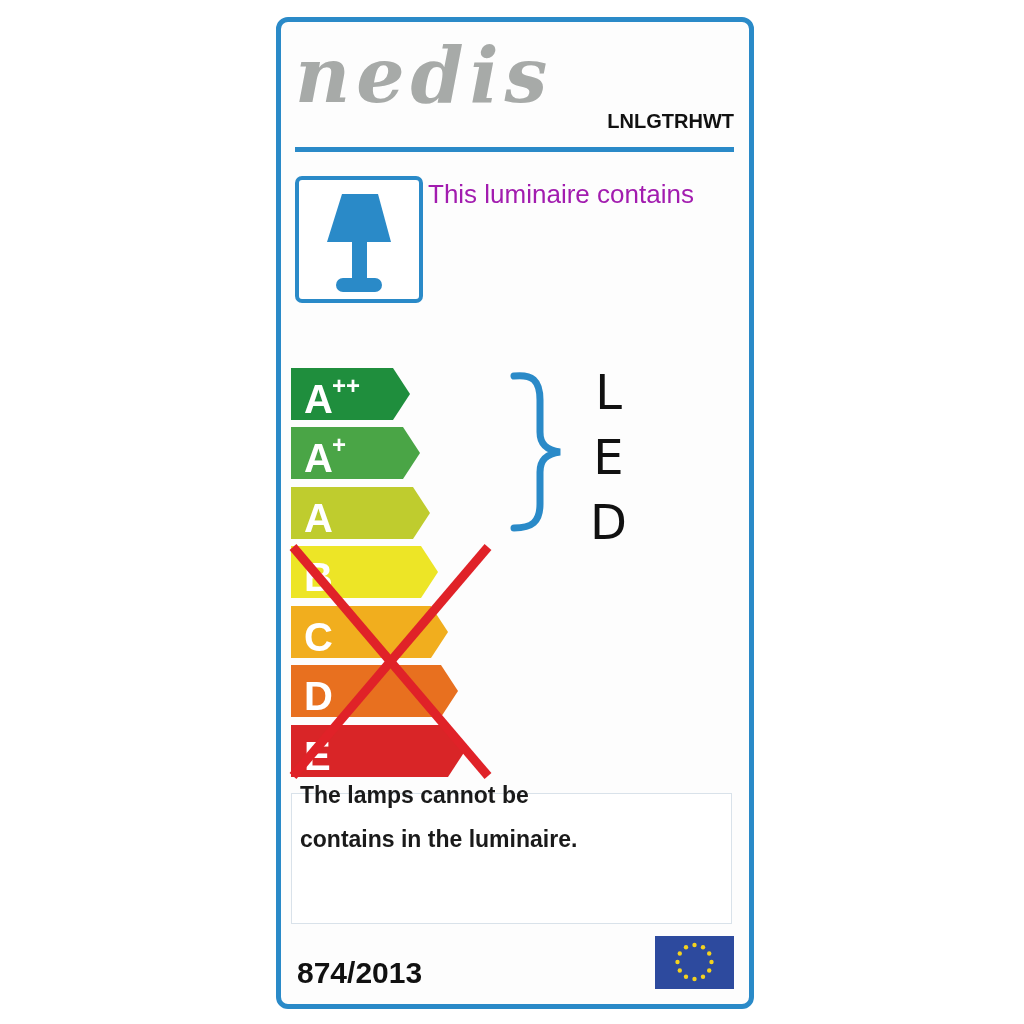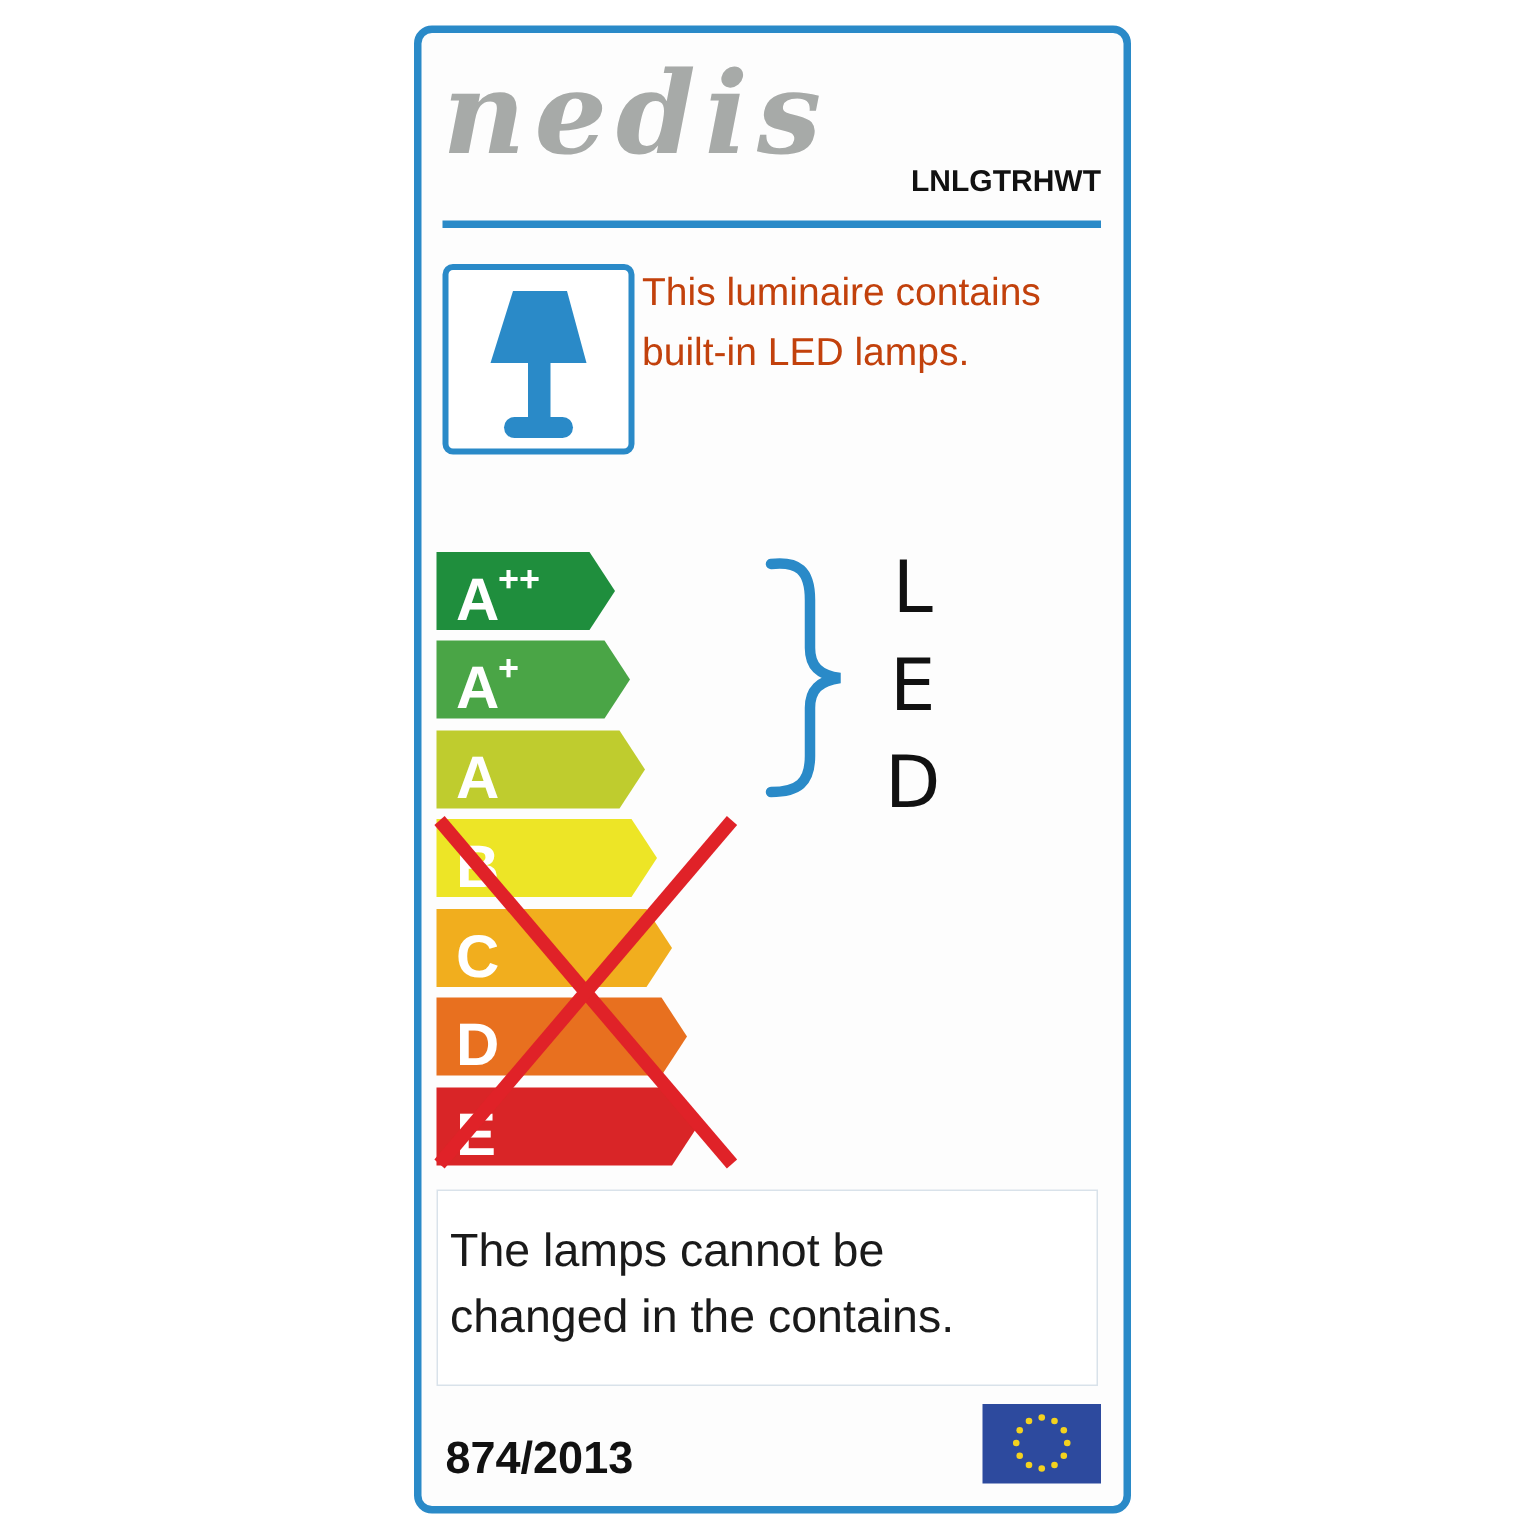--- a/index.html
+++ b/index.html
@@ -8,30 +8,30 @@
     .label-card { position: absolute; left: 276px; top: 17px; width: 468px; height: 982px;
                   border: 5px solid #2a8ac8; border-radius: 12px; background: #fdfdfd; }
     .brand-logo { position: absolute; left: 295px; top: 36px; width: 285px; height: 80px; }
     .model-code { position: absolute; left: 540px; top: 110px; width: 194px; text-align: right;
                   font-weight: bold; font-size: 20px; color: #111; letter-spacing: 0px; }
     .divider { position: absolute; left: 295px; top: 147px; width: 439px; height: 5px; background: #2a8ac8; }
     .lamp-box { position: absolute; left: 295px; top: 176px; width: 120px; height: 119px;
                 border: 4px solid #2a8ac8; border-radius: 7px; background: #fff; }
     .lamp-box svg { position: absolute; left: 0; top: 0; }
     .info-text { position: absolute; left: 428px; top: 174px; width: 320px; font-size: 26px;
-                 line-height: 40px; color: #c2410c; }
+                 line-height: 40px; color: #a21caf; }
     .energy-scale { position: absolute; left: 0; top: 0; width: 1024px; height: 1024px; pointer-events: none; }
     .led-brace { position: absolute; left: 510px; top: 370px; }
     .led-letters { position: absolute; left: 586px; top: 360px; width: 45px; font-size: 48px;
                    line-height: 65px; color: #111; text-align: center; font-family: "DejaVu Sans", sans-serif; }
     .led-letters span { display: block; }
     .note-box { position: absolute; left: 291px; top: 793px; width: 439px; height: 129px;
                 border: 1.5px solid #d9e2ea; background: #fff; }
-    .note-text { position: absolute; left: 300px; top: 812px; width: 430px; font-size: 31px;
-                 line-height: 44px; color: #1a1a1a; }
+    .note-text { position: absolute; left: 300px; top: 773px; width: 430px; font-size: 23px;
+                 line-height: 44px; color: #1a1a1a; font-weight: bold; }
     .regulation { position: absolute; left: 297px; top: 956px; font-weight: bold; font-size: 30px; color: #111; }
     .eu-flag { position: absolute; left: 655px; top: 936px; width: 79px; height: 53px; background: #2d4a9e; }
   </style>
 </head>
 <body>
 
 <div class="label-card"></div>
 
 <svg class="brand-logo" viewBox="0 0 285 80">
   <text x="0" y="66" font-family="DejaVu Serif, serif" font-style="italic" font-weight="bold" font-size="76" fill="#a7aaa8" letter-spacing="6">nedis</text>
@@ -43,21 +43,20 @@
 <div class="lamp-box">
   <svg width="120" height="119" viewBox="0 0 120 119">
     <polygon points="43,14 79,14 92,62 28,62" fill="#2a8ac8"></polygon>
     <rect x="53" y="62" width="15" height="40" fill="#2a8ac8"></rect>
     <rect x="37" y="98" width="46" height="14" rx="7" fill="#2a8ac8"></rect>
   </svg>
 </div>
 
 <div class="info-text">
   <div>This luminaire contains</div>
-  <div>built-in LED lamps.</div>
 </div>
 
 <svg class="energy-scale" width="1024" height="1024" viewBox="0 0 1024 1024">
   <g>
     <polygon points="291,368 393,368 410,394 393,420 291,420" fill="#1f8e3d"></polygon>
     <text x="304" y="413" font-family="Liberation Sans, sans-serif" font-weight="bold" font-size="40" fill="#fff">A</text>
     <text x="332" y="394" font-family="Liberation Sans, sans-serif" font-weight="bold" font-size="24" fill="#fff">++</text>
   </g>
   <g>
     <polygon points="291,427 403,427 420,453 403,479 291,479" fill="#4aa546"></polygon>
@@ -96,21 +95,21 @@
 
 <div class="led-letters">
   <span>L</span>
   <span>E</span>
   <span>D</span>
 </div>
 
 <div class="note-box"></div>
 <div class="note-text">
   <div>The lamps cannot be</div>
-  <div>changed in the contains.</div>
+  <div>contains in the luminaire.</div>
 </div>
 
 <div class="regulation">874/2013</div>
 
 <div class="eu-flag">
   <svg width="79" height="53" viewBox="0 0 79 53">
     <g fill="#f4d21e">
       <circle cx="39.5" cy="9" r="2.2"></circle>
       <circle cx="48" cy="11.3" r="2.2"></circle>
       <circle cx="54.2" cy="17.5" r="2.2"></circle>

